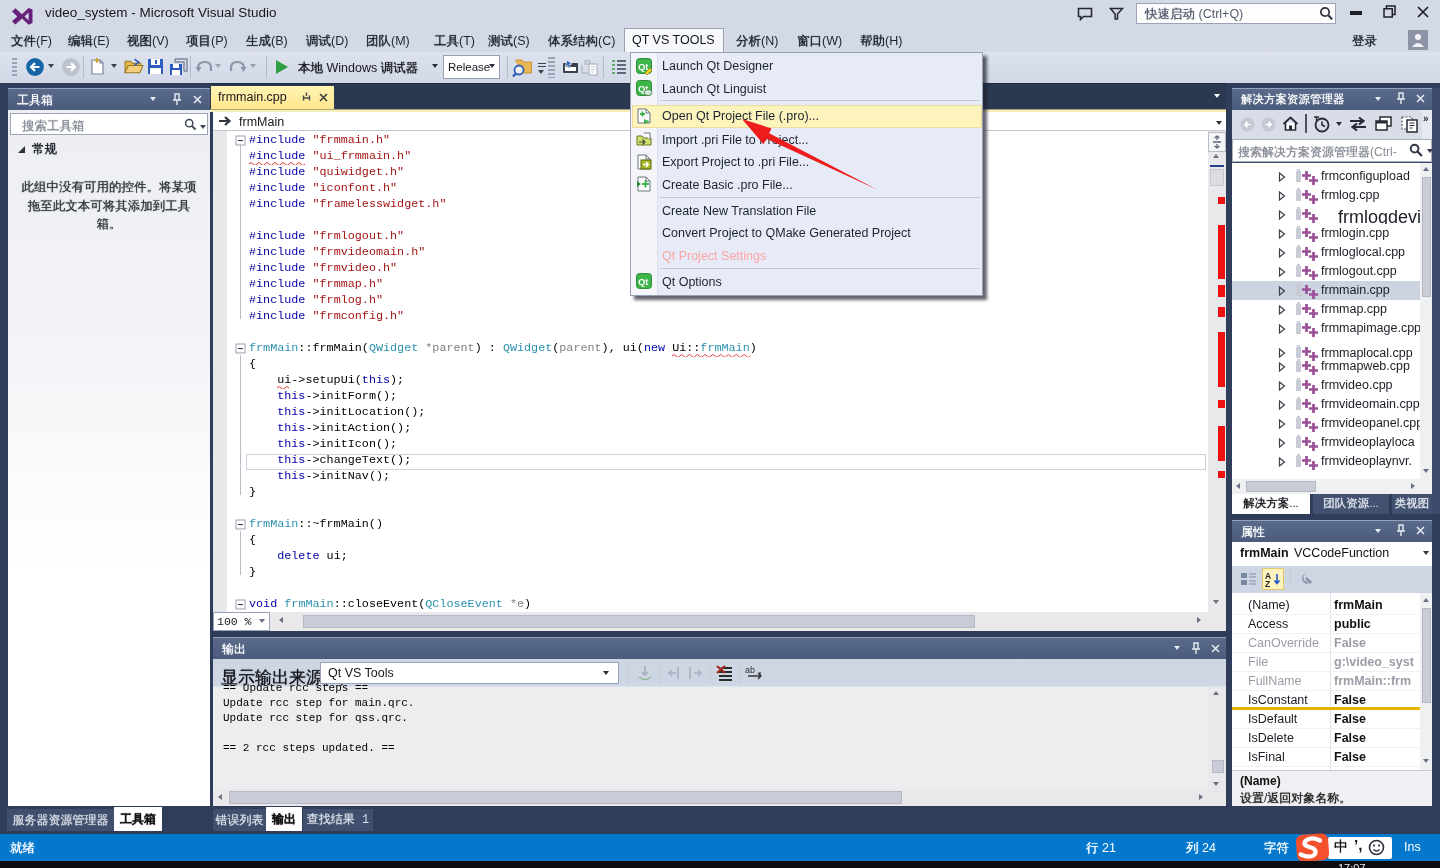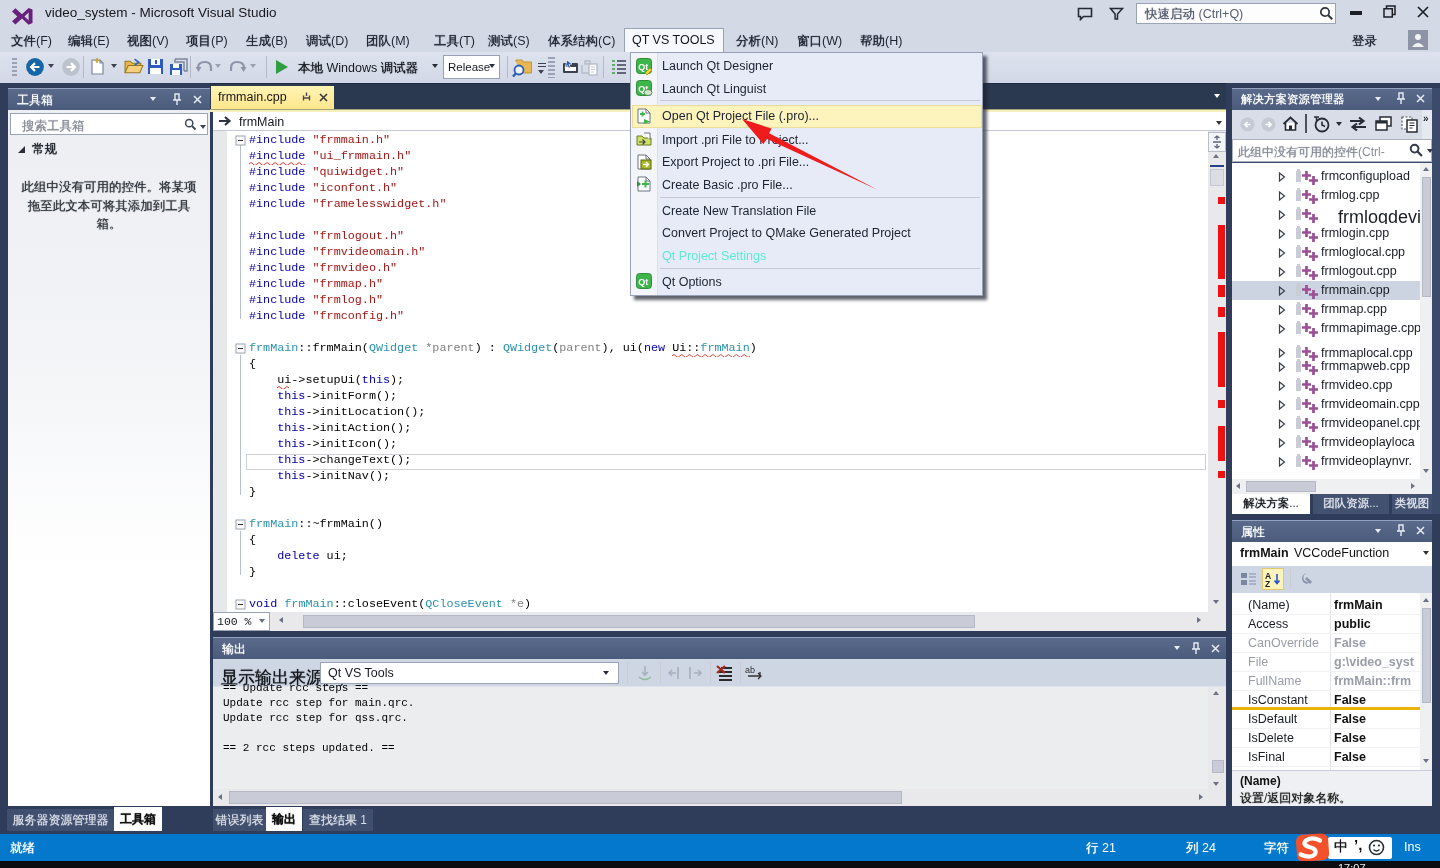--- a/index.html
+++ b/index.html
@@ -396,21 +396,21 @@
       <rect x="2" y="6" width="11" height="9" fill="#fff" stroke="#262b35" stroke-width="1.5"></rect>
       <rect x="2" y="6" width="11" height="2.5" fill="#262b35"></rect>
     </svg>
   <svg class="abs" style="left:168px;top:27px" width="19" height="18" viewBox="0 0 19 18">
       <rect x="2" y="2" width="10" height="12" fill="#fff" stroke="#555c69" stroke-width="1.2" stroke-dasharray="2,1.5"></rect>
       <rect x="7" y="5" width="10" height="12" fill="#fff" stroke="#262b35" stroke-width="1.5"></rect>
       <path d="M9.5,8 h5 M9.5,10.5 h5 M9.5,13 h3" stroke="#262b35" stroke-width="1.1"></path>
     </svg>
   <div class="abs" style="left:191px;top:25px;color:#262b35;font-size:10px;font-weight:bold">»</div>
   <div class="abs" style="left:0;top:51px;width:200px;height:23px;background:#fff;border:1px solid #aab0bc"></div>
-  <div class="abs" style="left:6px;top:56px;color:#878c96;font-size:12px;width:168px;overflow:hidden;white-space:nowrap"><k>此组中没有可用的控件</k>(Ctrl-</div>
+  <div class="abs" style="left:6px;top:56px;color:#878c96;font-size:12px;width:168px;overflow:hidden;white-space:nowrap"><k>搜索解决方案资源管理器</k>(Ctrl-</div>
   <svg class="abs" style="left:177px;top:55px" width="14" height="14" viewBox="0 0 13 13">
       <circle cx="5.2" cy="5.2" r="3.6" fill="none" stroke="#34394a" stroke-width="1.8"></circle>
       <line x1="8" y1="8" x2="12" y2="12" stroke="#34394a" stroke-width="2"></line>
     </svg>
   <div class="abs td" style="left:195px;top:61px;border-top-color:#34394a"></div>
 
   <div class="abs" style="left:0;top:75px;width:200px;height:331px;background:#fff;overflow:hidden" id="setree">
       <svg width="0" height="0" style="position:absolute">
         <defs>
           <g id="cppico">
@@ -658,21 +658,21 @@
     </div>
   <div class="abs" style="left:0;top:250px;width:200px;height:36px;background:#eef0f3;border-top:1px solid #c9ccd8"></div>
   <div class="abs" style="left:8px;top:254px;font-size:12px;font-weight:bold;color:#111">(Name)</div>
   <div class="abs" style="left:8px;top:270px;font-size:12px;color:#222"><k>设置</k>/<k>返回对象名称。</k></div>
 </div>
 
 <div class="btab" style="left:7px;width:107px;"><k>服务器资源管理器</k></div>
 <div class="btab act" style="left:114px;width:48px;"><k>工具箱</k></div>
 <div class="btab" style="left:213px;width:53px;"><k>错误列表</k></div>
 <div class="btab act" style="left:266px;width:36px;"><k>输出</k></div>
-<div class="btab" style="left:303px;width:70px;"><k>查找结果</k> 1</div>
+<div class="btab" style="left:303px;width:70px;font-family:Liberation Mono, monospace;"><k>查找结果</k> 1</div>
 
 <div class="abs" id="status">
   <div class="abs" style="left:10px;top:6px;font-size:12.5px"><k>就绪</k></div>
   <div class="abs" style="left:1086px;top:6px;font-size:12.5px"><k>行</k> 21</div>
   <div class="abs" style="left:1186px;top:6px;font-size:12.5px"><k>列</k> 24</div>
   <div class="abs" style="left:1264px;top:6px;font-size:12.5px"><k>字符</k></div>
   <div class="abs" style="left:1328px;top:3px;width:64px;height:22px;background:#fff;border-radius:2px"></div>
   <svg class="abs" style="left:1293px;top:-1px" width="39" height="29" viewBox="0 0 36 27">
     <rect x="3" y="1" width="30" height="25" rx="6" fill="#f4502c" transform="rotate(-4 18 13)"></rect>
     <path d="M25,7 q-8,-4 -13,0 q-4,4 3,6 q8,2 5,7 q-4,4 -13,0" fill="none" stroke="#fff" stroke-width="4" stroke-linecap="round"></path>
@@ -731,21 +731,21 @@
     <svg style="position:absolute;left:6px;top:124px" width="17" height="17" viewBox="0 0 17 17">
       <path d="M2,1 h8 l4,4 v10 h-12 z" fill="#fff" stroke="#6b7280" stroke-width="1"></path>
       <path d="M10,1 v4 h4" fill="none" stroke="#6b7280" stroke-width="1"></path>
       <path d="M6,8 h7 M9.5,4.5 v7" stroke="#3db54a" stroke-width="2"></path>
       <path d="M1,5 l4,3 l-4,3 z" fill="#2f8f3a"></path>
     </svg>
     <div style="position:absolute;left:32px;top:125.5px;font-size:12.5px;color:#1c2330">Create Basic .pro File...</div>
     <div style="position:absolute;left:30px;top:144.5px;width:320px;height:1px;background:#c3c8d4"></div>
     <div style="position:absolute;left:32px;top:151.5px;font-size:12.5px;color:#1c2330">Create New Translation File</div>
     <div style="position:absolute;left:32px;top:174.0px;font-size:12.5px;color:#1c2330">Convert Project to QMake Generated Project</div>
-    <div style="position:absolute;left:32px;top:196.5px;font-size:12.5px;color:#5eead4">Qt Project Settings</div>
+    <div style="position:absolute;left:32px;top:196.5px;font-size:12.5px;color:#fca5a5">Qt Project Settings</div>
     <div style="position:absolute;left:30px;top:215.5px;width:320px;height:1px;background:#c3c8d4"></div>
     <svg style="position:absolute;left:6px;top:221px" width="17" height="17" viewBox="0 0 17 17">
       <rect x="0.5" y="0.5" width="15" height="15" rx="3" fill="#3db54a" stroke="#2f8f3a"></rect>
       <text x="2.2" y="11.5" font-size="9" font-weight="bold" fill="#fff" font-family="Liberation Sans">Qt</text>
     </svg>
     <div style="position:absolute;left:32px;top:222.5px;font-size:12.5px;color:#1c2330">Qt Options</div>
   </div>
 
 <svg class="abs" style="left:0;top:0;pointer-events:none" width="1440" height="868" viewBox="0 0 1440 868">
 <polygon points="742,119 771.5,128.5 769.2,133.2 877.5,189.8 766.5,138.8 763.5,144.2" fill="#ee1c1c"></polygon>

